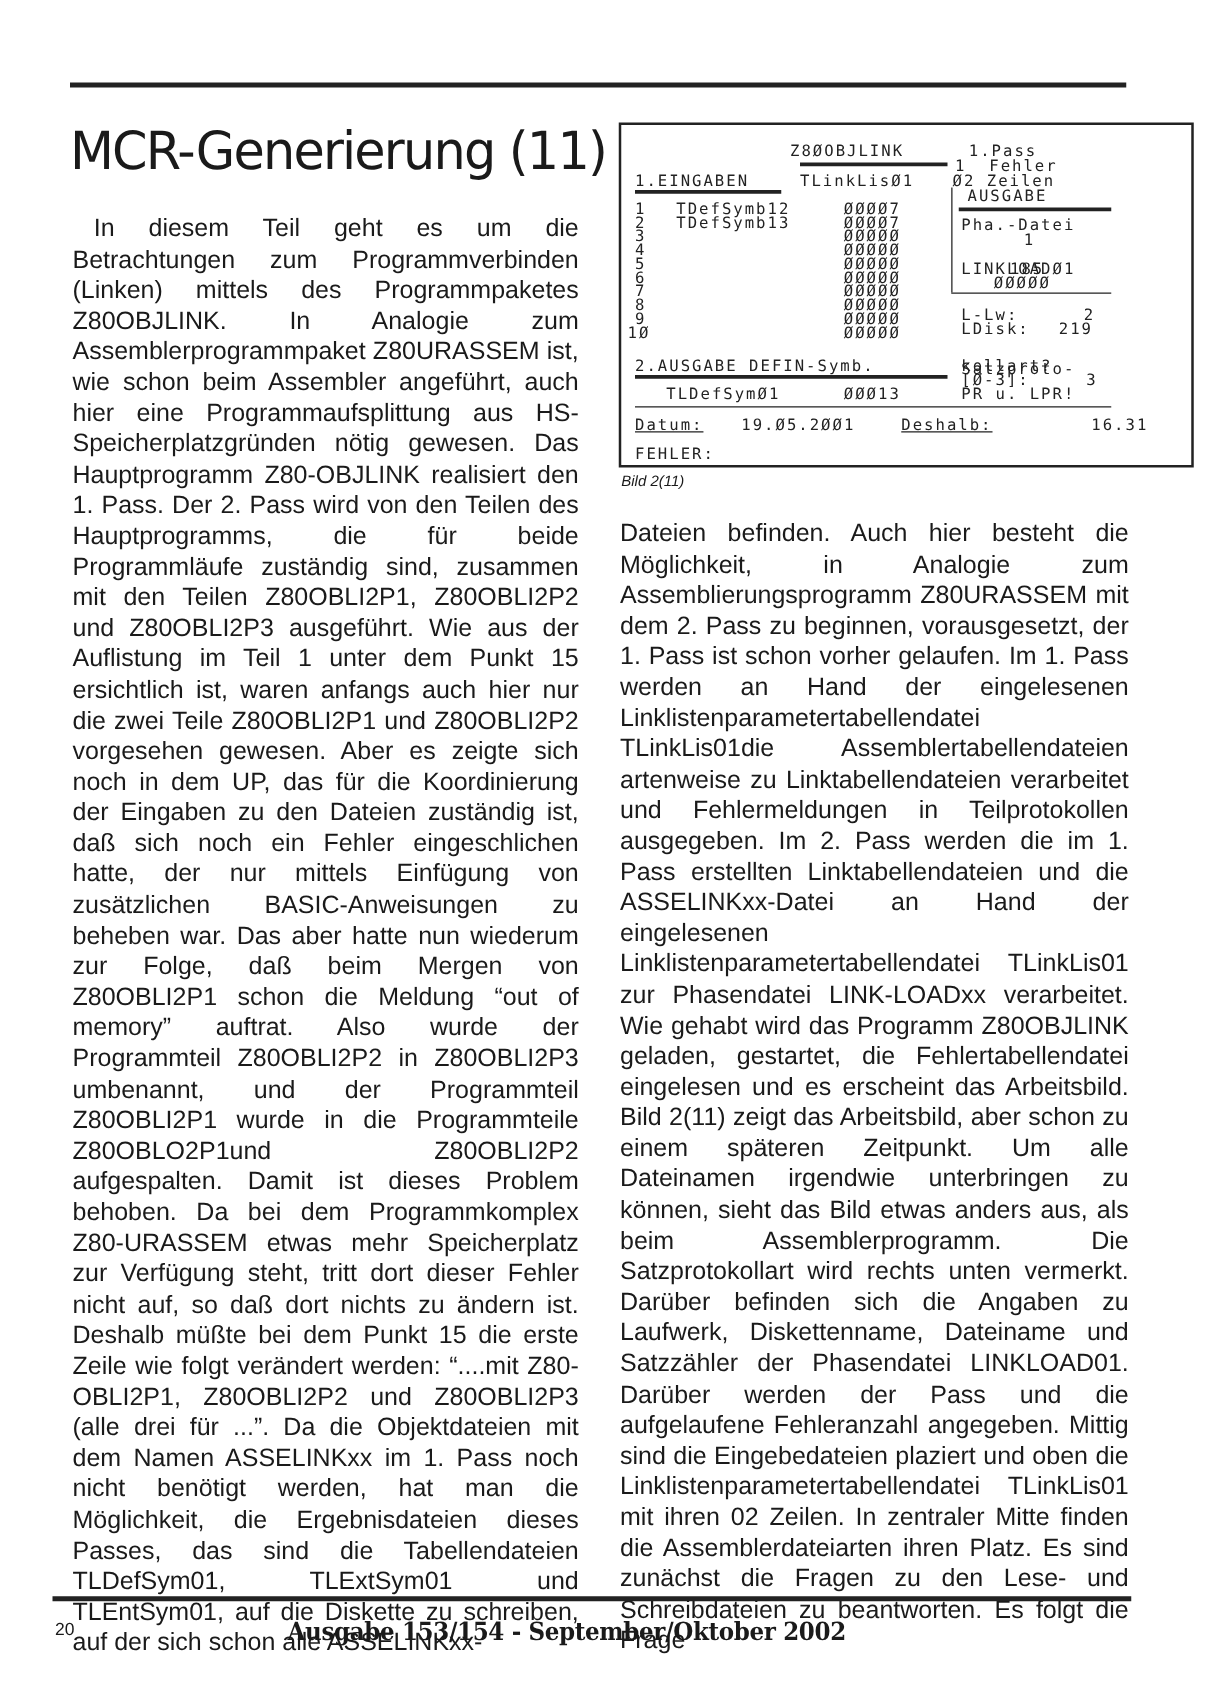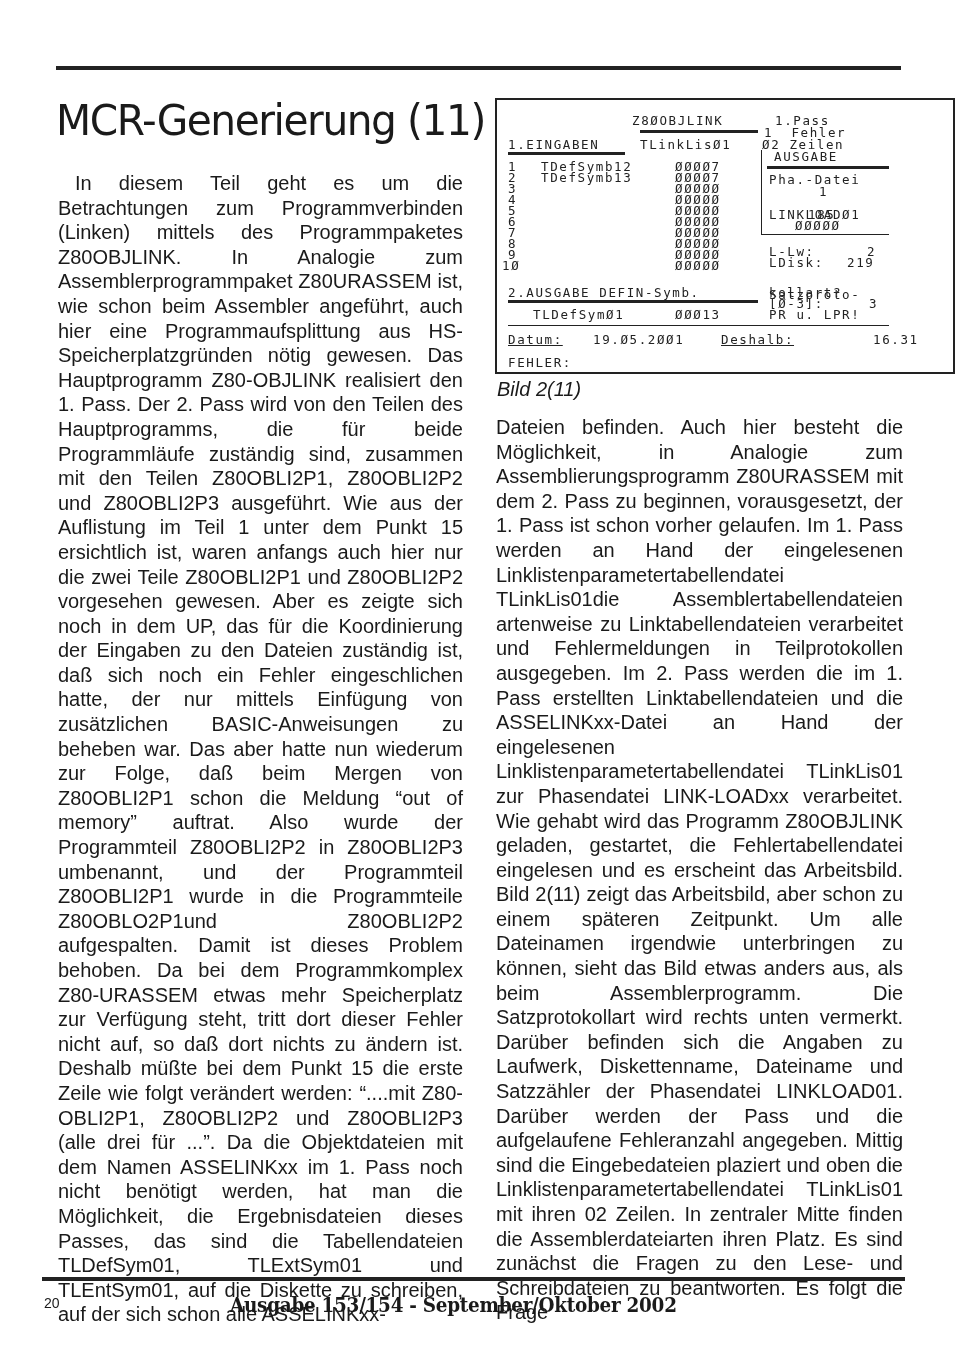--- a/index.html
+++ b/index.html
@@ -78,21 +78,21 @@
     }
     .screen .vl {
       position: absolute;
       background: #222;
     }
     .u { text-decoration: underline; }
     .caption {
       position: absolute;
       left: 497px; top: 378px;
       font-style: italic;
-      font-size: 20px;
+      font-size: 12px;
     }
     .footer-page {
       position: absolute;
       left: 44px; top: 1295px;
       font-size: 14px;
       font-family: "Liberation Sans Narrow", "Liberation Sans", sans-serif;
     }
     .footer-issue {
       position: absolute;
       left: 230px; top: 1293px;

